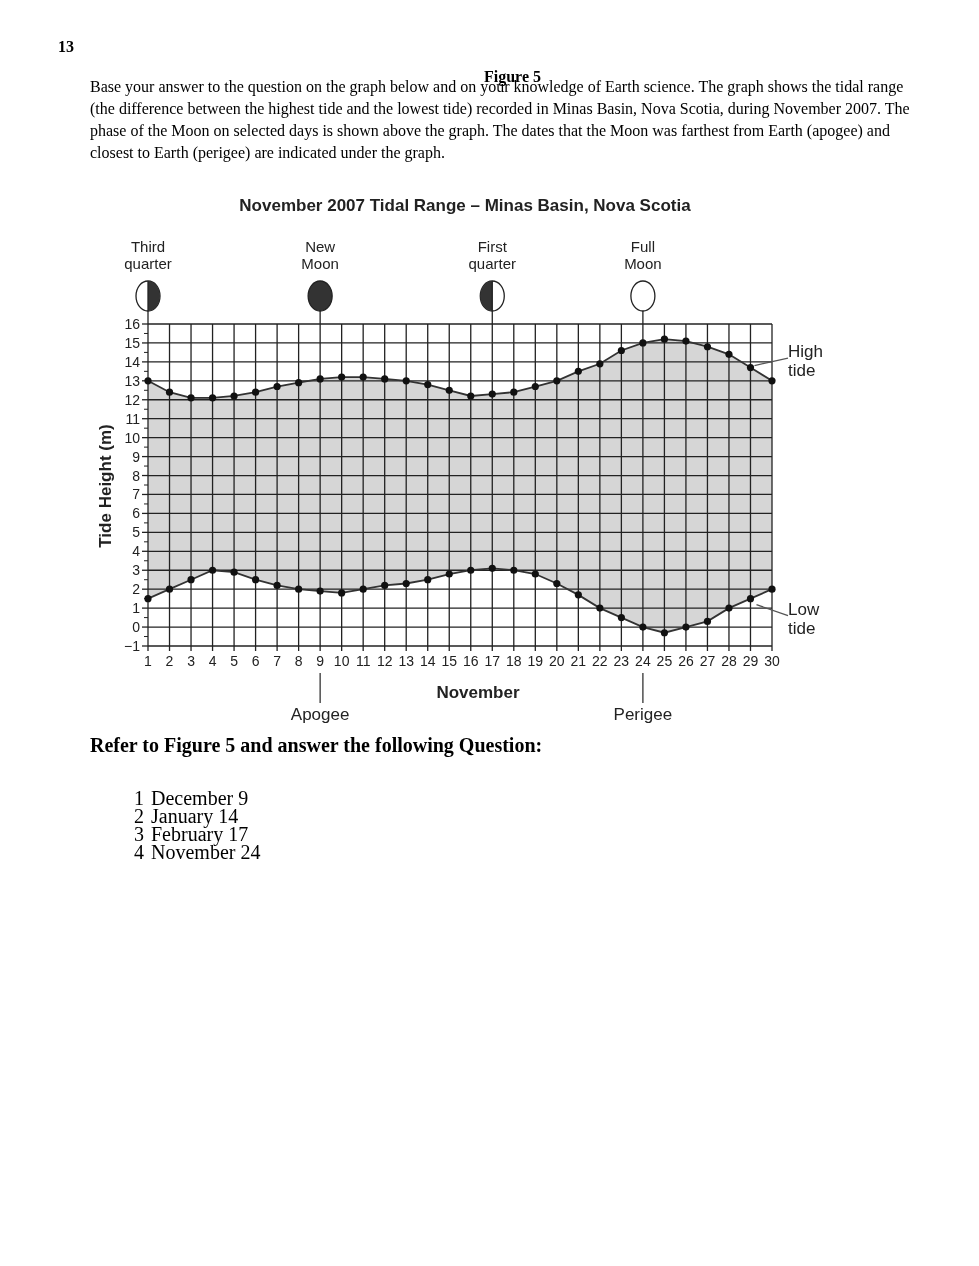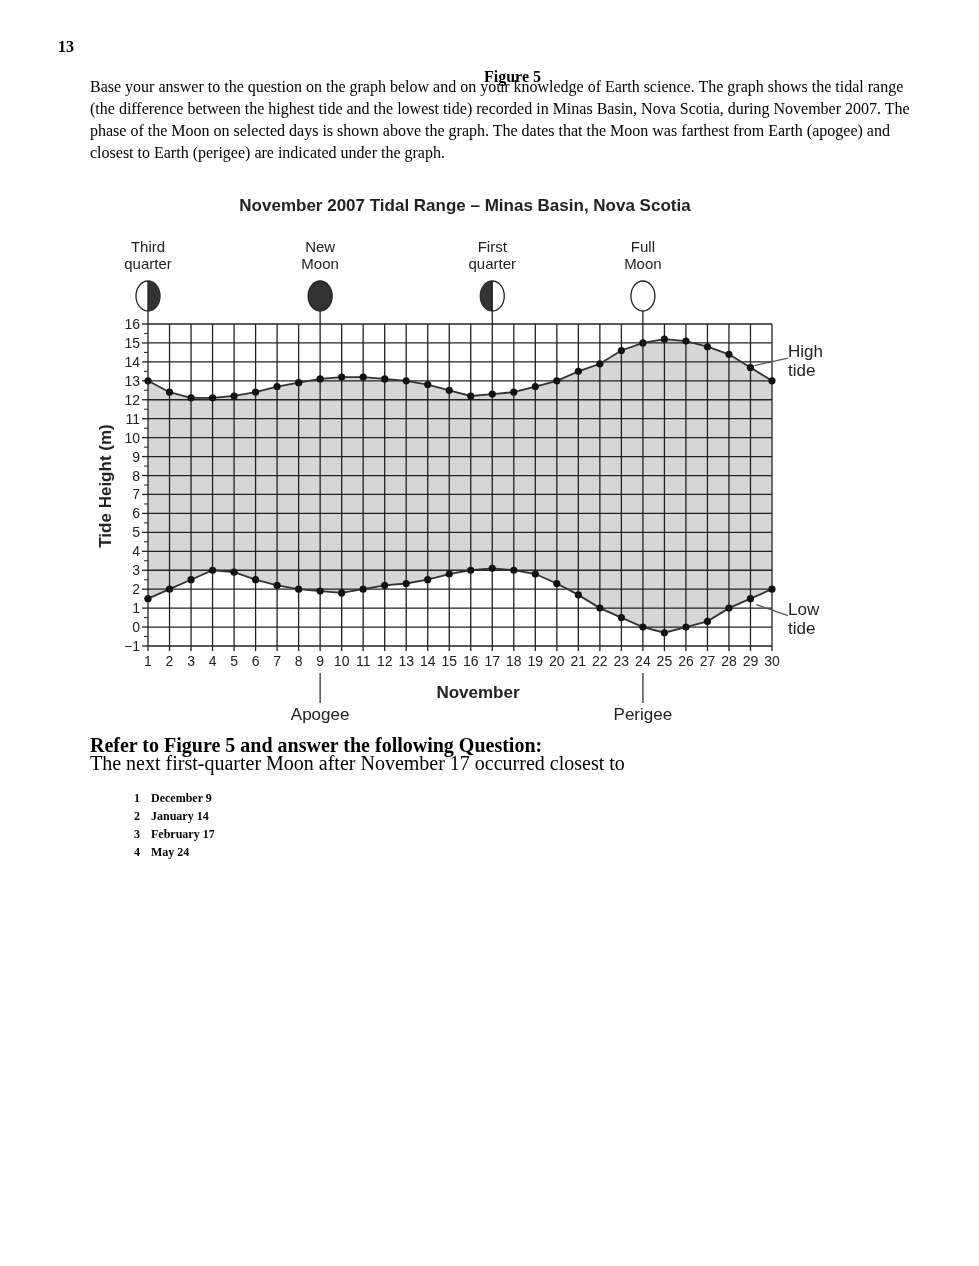--- a/index.html
+++ b/index.html
@@ -3,21 +3,21 @@
 <meta charset="utf-8">
 <style>
   html, body { margin: 0; padding: 0; background: #ffffff; }
   body { width: 979px; height: 1266px; position: relative; font-family: "Liberation Serif", serif; color: #000; }
   .qnum { position: absolute; left: 58px; top: 38px; font-weight: bold; font-size: 16px; }
   .fig-title { position: absolute; left: 0; width: 1025px; text-align: center; top: 68px; font-weight: bold; font-size: 16px; }
   .intro { position: absolute; left: 90px; top: 76px; width: 830px; font-size: 16px; line-height: 22px; }
   #chart { position: absolute; left: 80px; top: 185px; }
   .prompt { position: absolute; left: 90px; top: 736px; font-size: 20px; line-height: 18px; }
   .prompt b { font-weight: bold; }
-  .choices { position: absolute; left: 134px; top: 789px; font-size: 12px; line-height: 18px; font-weight: bold; }
+  .choices { position: absolute; left: 134px; top: 789px; font-size: 20px; line-height: 18px; }
   .choice { white-space: pre; }
   .choice .n { display: inline-block; width: 17px; }
   svg text { font-family: "Liberation Sans", sans-serif; fill: #222; }
 </style>
 </head>
 <body>
 
 <div class="qnum">13</div>
 <div class="fig-title">Figure 5</div>
 <div class="intro">Base your answer to the question on the graph below and on your knowledge of Earth science. The graph shows the tidal range (the difference between the highest tide and the lowest tide) recorded in Minas Basin, Nova Scotia, during November 2007. The phase of the Moon on selected days is shown above the graph. The dates that the Moon was farthest from Earth (apogee) and closest to Earth (perigee) are indicated under the graph.</div>
@@ -297,21 +297,20 @@
       <text x="240.13793103448276" y="535" text-anchor="middle" font-size="17">Apogee</text>
       <line x1="562.8965517241379" y1="488" x2="562.8965517241379" y2="518" stroke="#333" stroke-width="1.3"></line>
       <text x="562.8965517241379" y="535" text-anchor="middle" font-size="17">Perigee</text>
     </g>
   <text id="c-xlabel" x="398" y="513" text-anchor="middle" font-size="17" font-weight="bold">November</text>
   <text id="c-ylabel" transform="translate(31,301) rotate(-90)" text-anchor="middle" font-size="17" font-weight="bold">Tide Height (m)</text>
 </svg>
 
 <div class="prompt">
   <b>Refer to Figure 5 and answer the following Question:</b><br>
-  <span>The next first-quarter Moon after November 17 occurred closest to</span>
 </div>
 
 <div class="choices">
   <div class="choice"><span class="n">1</span><span>December 9</span></div>
   <div class="choice"><span class="n">2</span><span>January 14</span></div>
   <div class="choice"><span class="n">3</span><span>February 17</span></div>
-  <div class="choice"><span class="n">4</span><span>May 24</span></div>
+  <div class="choice"><span class="n">4</span><span>November 24</span></div>
 </div>
 
 </body></html>

